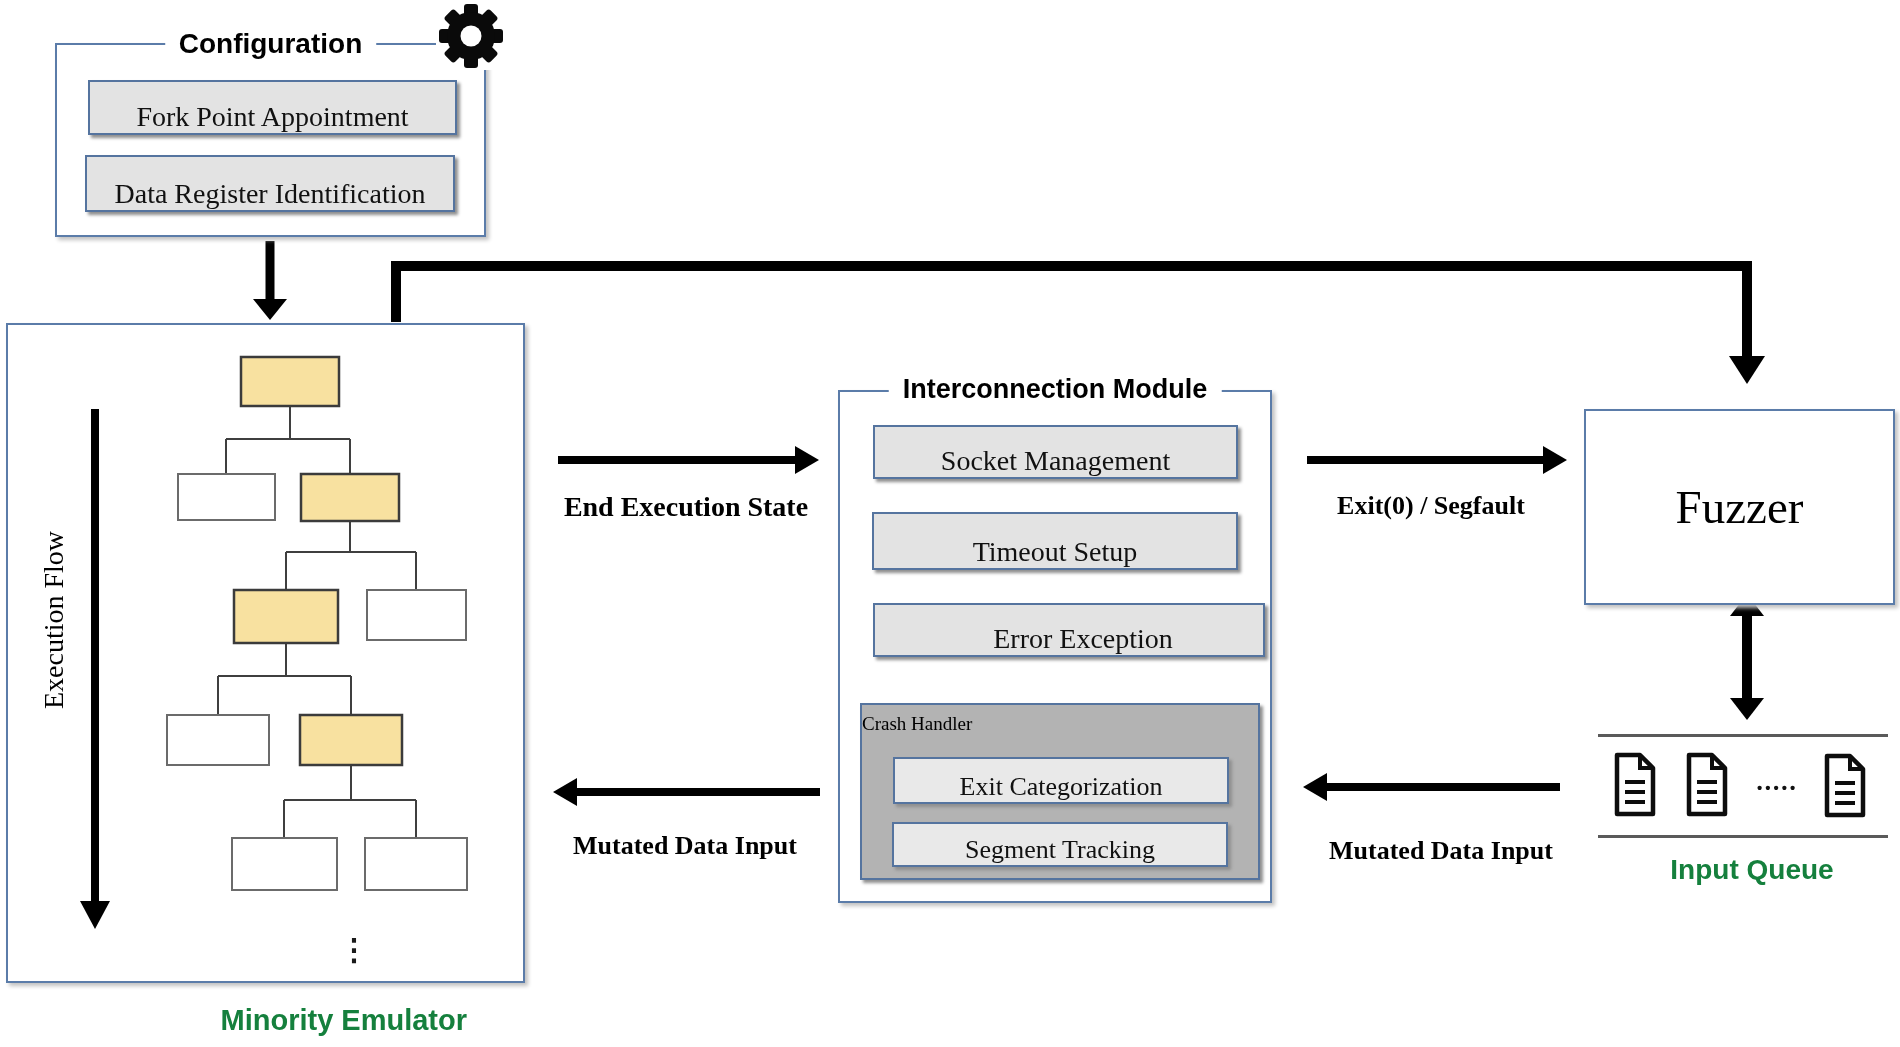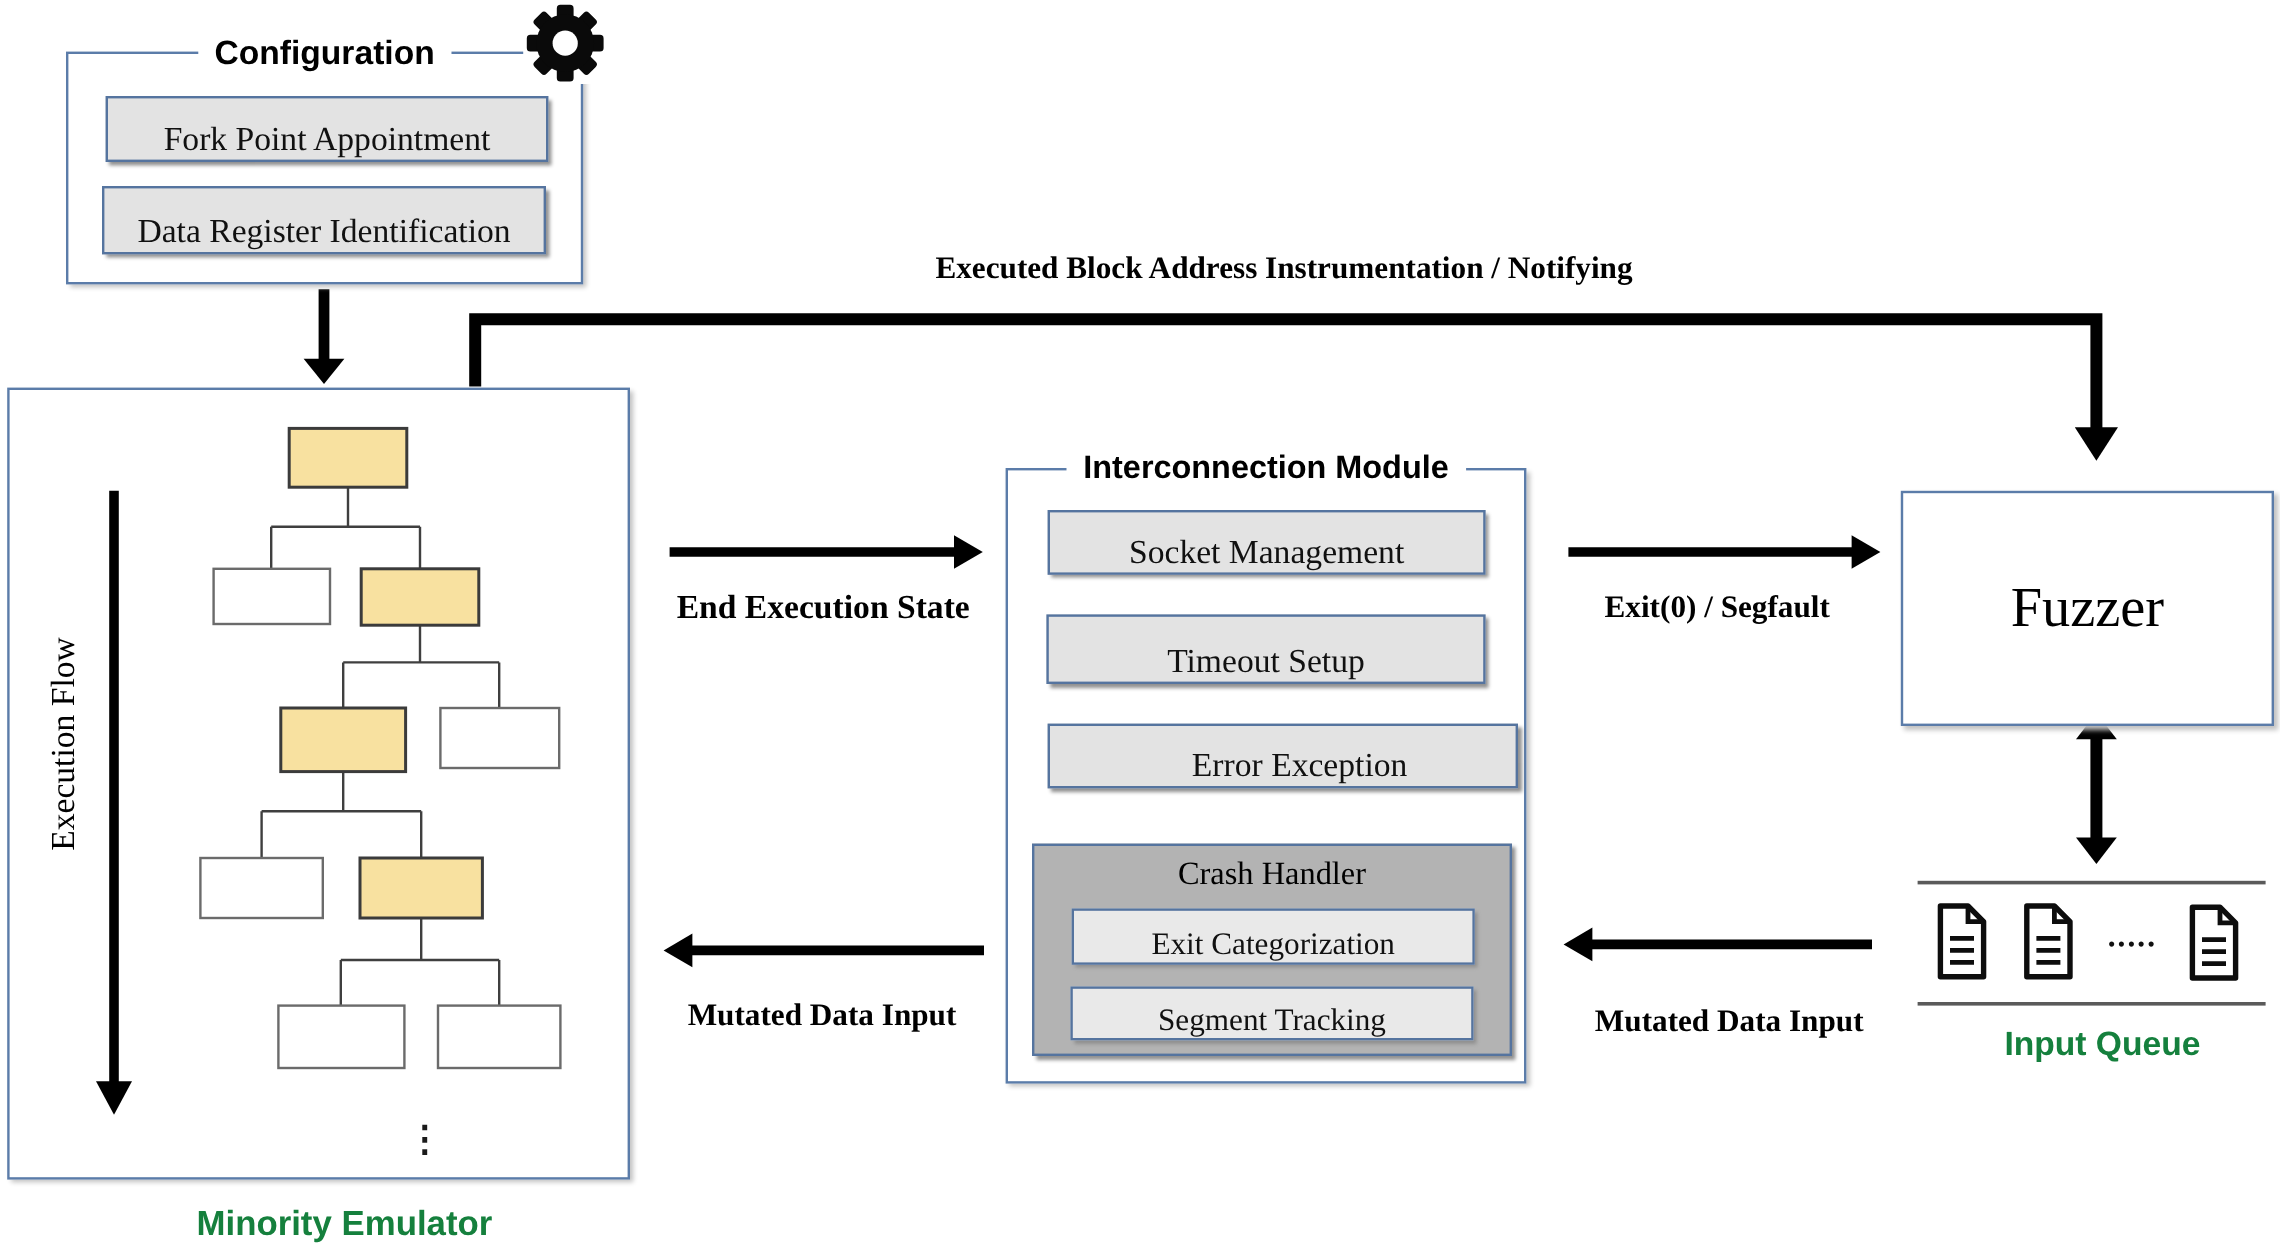--- a/index.html
+++ b/index.html
@@ -124,35 +124,35 @@
       <g fill="#ffffff" stroke="#6b6b6b" stroke-width="2">
         <rect x="170" y="149" width="97" height="46"></rect>
         <rect x="359" y="265" width="99" height="50"></rect>
         <rect x="159" y="390" width="102" height="50"></rect>
         <rect x="224" y="513" width="105" height="52"></rect>
         <rect x="357" y="513" width="102" height="52"></rect>
       </g>
     </svg>
     <div class="ellipsis" style="left:326px;top:610px;width:40px;">⋮</div>
   </div>
-  <div class="big-title" style="left:107px;top:1004px;width:360px;font-size:29px;">Minority Emulator</div>
+  <div class="big-title" style="left:107px;top:1004px;width:360px;font-size:29px;text-align:right;">Minority Emulator</div>
 
   <div class="panel" style="left:838px;top:390px;width:430px;height:509px;">
     <div class="panel-title" style="left:50%;top:-18px;transform:translateX(-50%);font-size:27px;">Interconnection Module</div>
     <div class="chip" style="left:33px;top:33px;width:361px;height:50px;font-size:28px;">
       <span>Socket Management</span>
     </div>
     <div class="chip" style="left:32px;top:120px;width:362px;height:54px;font-size:28px;">
       <span>Timeout Setup</span>
     </div>
     <div class="chip" style="left:33px;top:211px;width:360px;height:50px;font-size:28px;padding-left:28px;">
       <span>Error Exception</span>
     </div>
     <div class="crash" style="left:20px;top:311px;width:396px;height:173px;">
-      <div style="position:absolute;left:0;top:8px;width:100%;text-align:center;font-size:27px;">Crash Handler</div>
+      <div style="position:absolute;left:0;top:8px;width:100%;text-align:left;font-size:19px;">Crash Handler</div>
       <div class="chip" style="left:31px;top:52px;width:332px;height:43px;font-size:26px;">
         <span>Exit Categorization</span>
       </div>
       <div class="chip" style="left:30px;top:117px;width:332px;height:41px;font-size:26px;">
         <span>Segment Tracking</span>
       </div>
     </div>
   </div>
 
   <div class="panel" style="left:1584px;top:409px;width:307px;height:192px;display:flex;align-items:center;justify-content:center;">
@@ -175,19 +175,18 @@
     </svg>
     <div class="dots" style="left:1757px;top:779px;">•••••</div>
     <svg class="abs" style="left:1821px;top:752px;" width="48" height="68" viewBox="0 0 48 68">
       <path d="M6 4 H29 L42 17 V63 H6 Z" fill="#fff" stroke="#0d0d0d" stroke-width="4.5" stroke-linejoin="round"></path>
       <path d="M29 4 V17 H42" fill="none" stroke="#0d0d0d" stroke-width="4"></path>
       <path d="M14 31 H34 M14 41 H34 M14 51 H34" stroke="#0d0d0d" stroke-width="4"></path>
     </svg>
     <div class="big-title" style="left:1642px;top:854px;width:220px;font-size:28px;">Input Queue</div>
   </div>
 
-  <div class="arrow-label" style="left:740px;top:209px;width:660px;font-size:26px;">Executed Block Address Instrumentation / Notifying</div>
   <div class="arrow-label" style="left:536px;top:491px;width:300px;font-size:28px;">End Execution State</div>
   <div class="arrow-label" style="left:1281px;top:491px;width:300px;font-size:26px;">Exit(0) / Segfault</div>
   <div class="arrow-label" style="left:535px;top:831px;width:300px;font-size:26px;">Mutated Data Input</div>
   <div class="arrow-label" style="left:1291px;top:836px;width:300px;font-size:26px;">Mutated Data Input</div>
 
 </div>
 
 </body></html>

